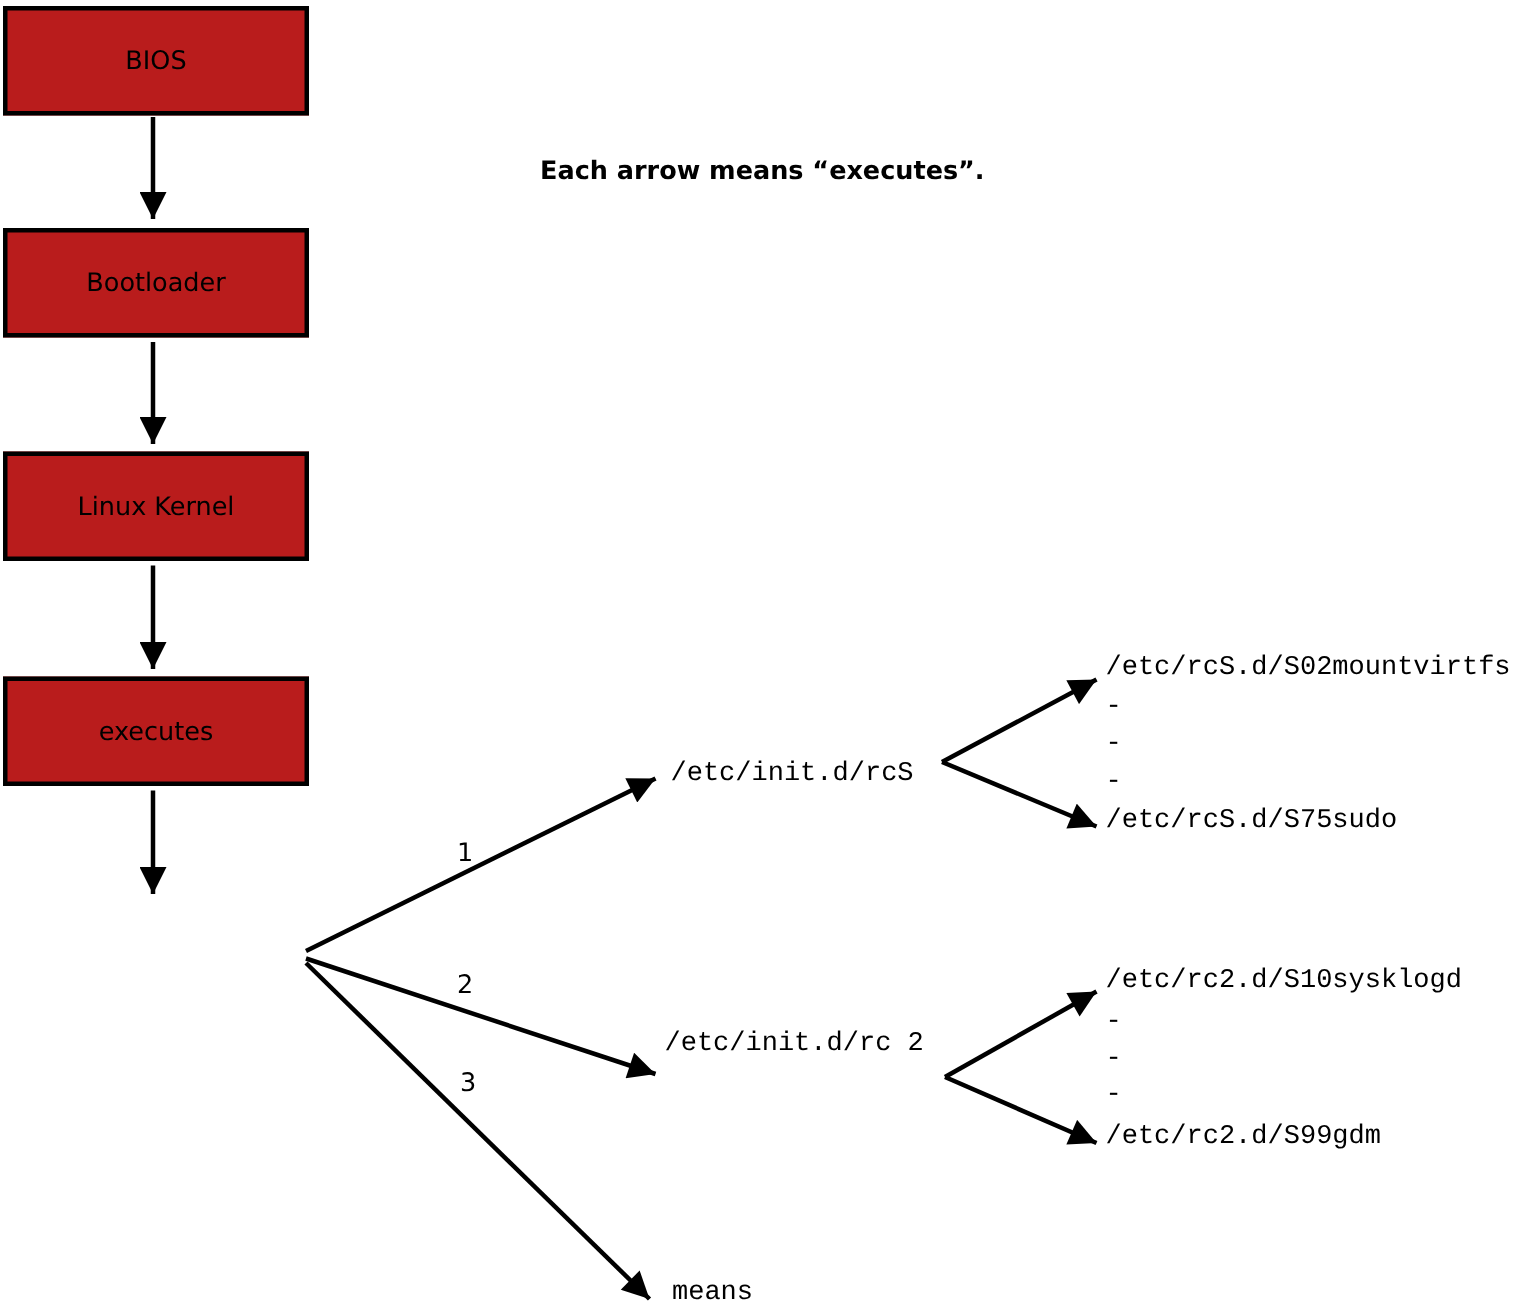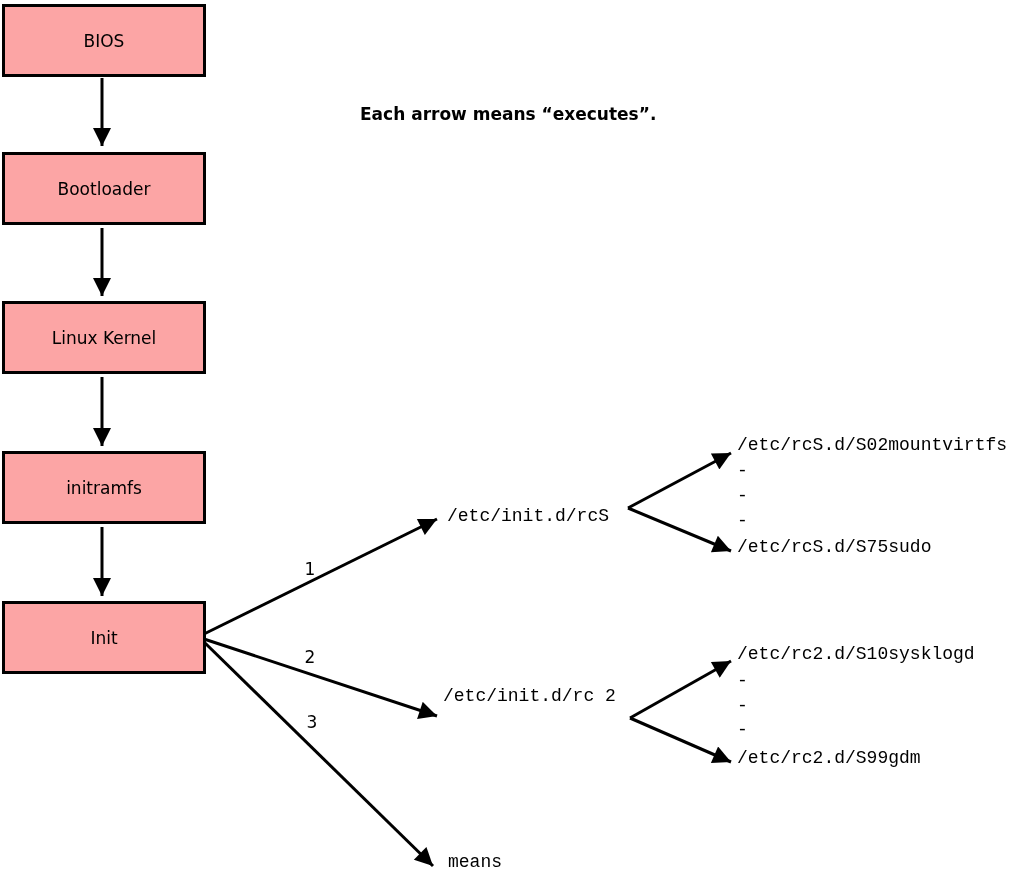--- a/index.html
+++ b/index.html
@@ -22,21 +22,21 @@
     top: 0;
     width: 1024px;
     height: 875px;
   }
   .node-box {
     position: absolute;
     left: 2px;
     width: 198px;
     height: 67px;
     border: 3px solid #000000;
-    background: #fca5a5;
+    background: #b91c1c;
     display: flex;
     align-items: center;
     justify-content: center;
     font-size: 17px;
   }
   .note {
     position: absolute;
     left: 360px;
     top: 114px;
     transform: translateY(-50%);
@@ -87,24 +87,21 @@
   <div class="node-box" style="top:4px">
       <span>BIOS</span>
     </div>
   <div class="node-box" style="top:301px">
       <span>Linux Kernel</span>
     </div>
   <div class="node-box" style="top:152px">
       <span>Bootloader</span>
     </div>
   <div class="node-box" style="top:451px">
-      <span>initramfs</span>
-    </div>
-  <div class="node-box" style="top:601px">
-      <span>Init</span>
+      <span>executes</span>
     </div>
 
   <div class="note">Each arrow means “executes”.</div>
 
   <div class="branch-num" style="left:310px; top:569px">1</div>
   <div class="branch-num" style="left:310px; top:657px">2</div>
   <div class="branch-num" style="left:312px; top:722px">3</div>
 
   <div class="mono" style="left:447px; top:516px">/etc/init.d/rcS</div>
   <div class="mono" style="left:443px; top:696px">/etc/init.d/rc 2</div>

